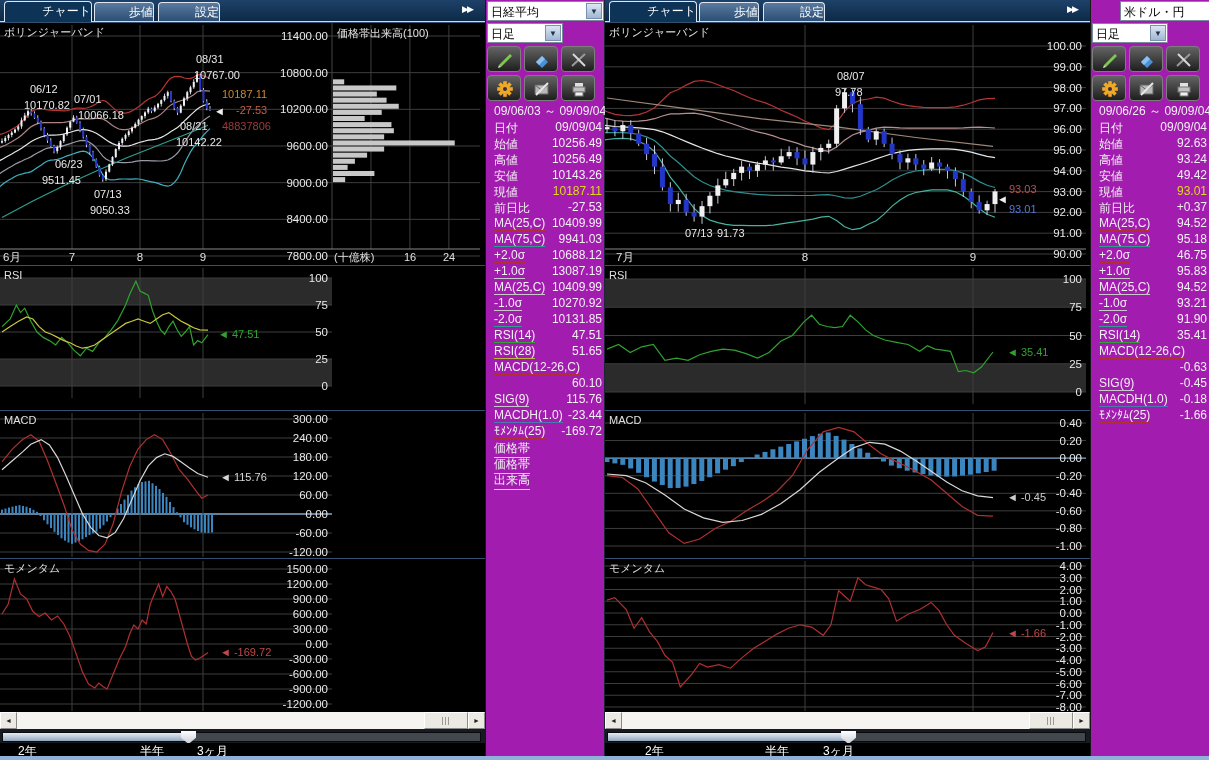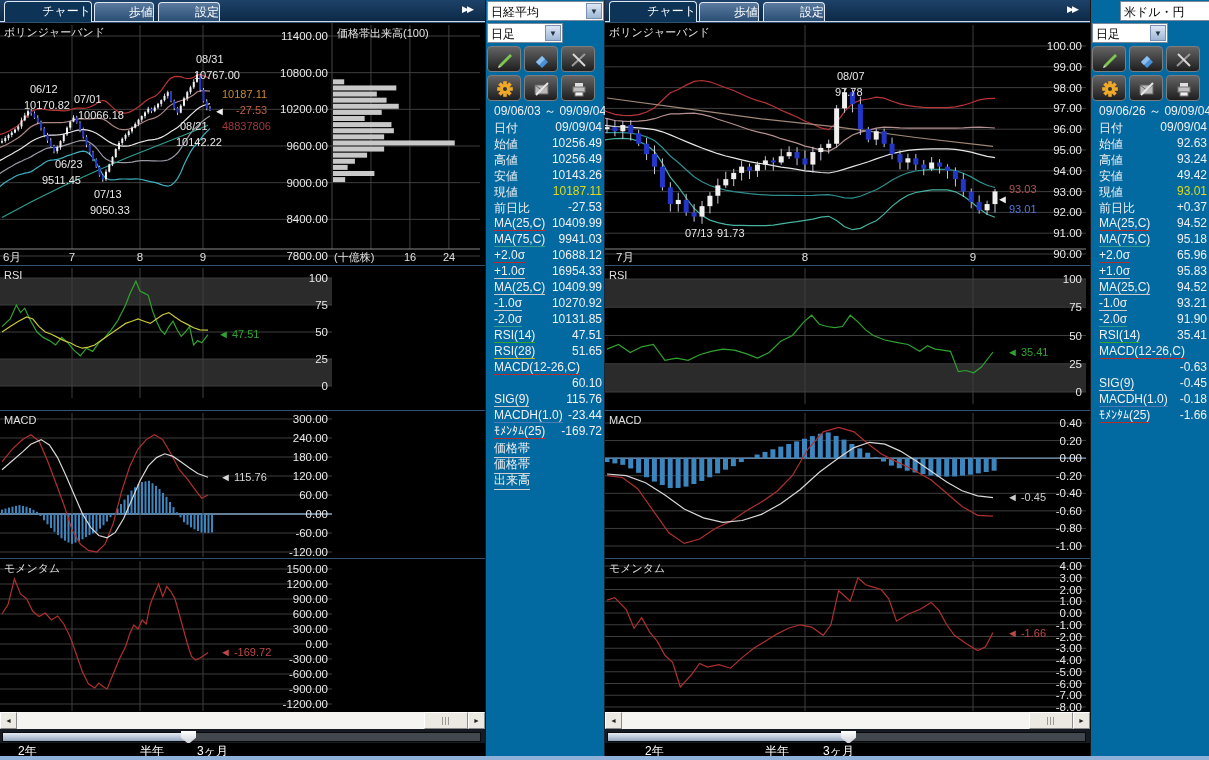--- a/index.html
+++ b/index.html
@@ -7,21 +7,21 @@
        font-family:"Liberation Sans","DejaVu Sans",sans-serif;}
   .panel{position:absolute;top:0;width:604px;height:760px;background:#000;}
   .tabstrip{position:absolute;left:0;top:0;width:485px;height:22px;
             background:linear-gradient(#1d4168,#0d2a47);border-bottom:1px solid #cdd9e8;box-sizing:border-box;}
   .tab{position:absolute;top:2px;height:19px;border:1px solid #dfe8f2;border-bottom:none;
        border-radius:4px 4px 0 0;color:#fff;font-size:12px;text-align:right;line-height:19px;
        background:linear-gradient(#5a7a9e,#2c4f76);box-sizing:border-box;cursor:default;}
   .tab.active{top:1px;height:21px;background:#0d3356;}
   .tab-more{position:absolute;top:4px;color:#fff;font-size:9px;letter-spacing:-2px;cursor:default;}
   .section{position:absolute;left:0;width:485px;background:#000;border-top:1px solid #33516f;box-sizing:border-box;overflow:hidden;}
-  .datacol{position:absolute;top:0;width:119px;height:756px;background:#0369a1;border-left:1px solid #181818;box-sizing:border-box;}
+  .datacol{position:absolute;top:0;width:119px;height:756px;background:#a21caf;border-left:1px solid #181818;box-sizing:border-box;}
   .combo{position:absolute;background:#fff;border:1px solid #7a8a9a;box-sizing:border-box;}
   .combo .cval{position:absolute;left:3px;top:2px;font-size:12px;color:#000;white-space:nowrap;}
   .combo .cbtn{position:absolute;right:1px;top:1px;bottom:1px;width:16px;text-align:center;
                background:linear-gradient(#dde7f5,#9fb6d4);border:1px solid #7a90b0;box-sizing:border-box;
                font-size:8px;color:#234;line-height:16px;}
   .toolbtn{position:absolute;width:34px;height:26px;border:1px solid #7d7d7d;border-radius:4px;
            background:linear-gradient(#646464,#1e1e1e);box-sizing:border-box;}
   .toolbtn svg{position:absolute;left:8px;top:4px;}
   .inforow{position:absolute;left:0;width:119px;height:16px;font-size:12px;color:#f0f0f0;}
   .inforow .lab{position:absolute;left:8px;top:1px;white-space:nowrap;text-align:center;}
@@ -147,21 +147,21 @@
         <div class="inforow" style="top: 231px;">
           <div class="lab u" style="border-bottom-color: rgb(47, 158, 143);">MA(75,C)</div>
           <div class="val">9941.03</div>
         </div>
         <div class="inforow" style="top: 247px;">
           <div class="lab u" style="border-bottom-color: rgb(176, 48, 48);">+2.0σ</div>
           <div class="val">10688.12</div>
         </div>
         <div class="inforow" style="top: 263px;">
           <div class="lab u" style="border-bottom-color: rgb(200, 200, 200);">+1.0σ</div>
-          <div class="val">16954.33</div>
+          <div class="val">13087.19</div>
         </div>
         <div class="inforow" style="top: 279px;">
           <div class="lab u" style="border-bottom-color: rgb(200, 200, 200);">MA(25,C)</div>
           <div class="val">10409.99</div>
         </div>
         <div class="inforow" style="top: 295px;">
           <div class="lab u" style="border-bottom-color: rgb(200, 200, 200);">-1.0σ</div>
           <div class="val">10270.92</div>
         </div>
         <div class="inforow" style="top: 311px;">
@@ -658,21 +658,21 @@
         <div class="inforow" style="top: 215px;">
           <div class="lab u" style="border-bottom-color: rgb(176, 48, 48);">MA(25,C)</div>
           <div class="val">94.52</div>
         </div>
         <div class="inforow" style="top: 231px;">
           <div class="lab u" style="border-bottom-color: rgb(47, 158, 143);">MA(75,C)</div>
           <div class="val">95.18</div>
         </div>
         <div class="inforow" style="top: 247px;">
           <div class="lab u" style="border-bottom-color: rgb(176, 48, 48);">+2.0σ</div>
-          <div class="val">65.96</div>
+          <div class="val">46.75</div>
         </div>
         <div class="inforow" style="top: 263px;">
           <div class="lab u" style="border-bottom-color: rgb(200, 200, 200);">+1.0σ</div>
           <div class="val">95.83</div>
         </div>
         <div class="inforow" style="top: 279px;">
           <div class="lab u" style="border-bottom-color: rgb(200, 200, 200);">MA(25,C)</div>
           <div class="val">94.52</div>
         </div>
         <div class="inforow" style="top: 295px;">

